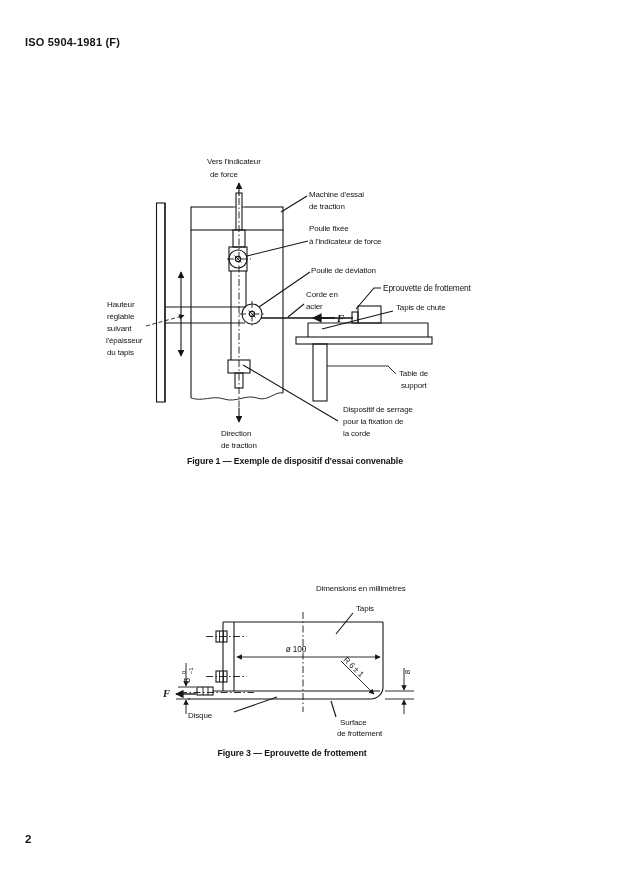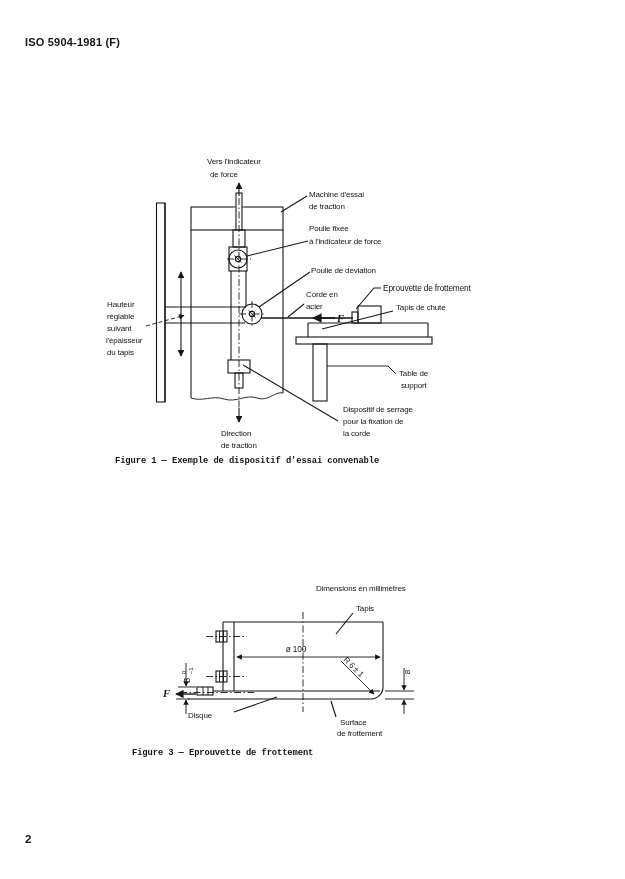--- a/index.html
+++ b/index.html
@@ -3,21 +3,21 @@
 <meta charset="utf-8">
 <style>
   html,body{margin:0;padding:0;background:#e8e8e8;}
   .page{
     position:relative;width:625px;height:879px;background:#ffffff;
     margin:0 auto;font-family:"Liberation Sans",sans-serif;color:#141414;
     overflow:hidden;
   }
   .hdr{position:absolute;left:25px;top:36px;font-size:11px;font-weight:bold;letter-spacing:.2px;}
   .pagenum{position:absolute;left:25px;top:833px;font-size:11.5px;font-weight:bold;}
-  .cap{position:absolute;font-size:8.8px;font-weight:bold;letter-spacing:-.1px;font-family:Liberation Mono, monospace;}
+  .cap{position:absolute;text-align:center;font-size:8.8px;font-weight:bold;letter-spacing:-.1px;}
   #cap1{left:115px;top:456px;width:360px;}
   #cap2{left:132px;top:748px;width:320px;}
   svg{position:absolute;overflow:visible;}
   svg text{font-family:"Liberation Sans",sans-serif;font-size:8px;fill:#141414;letter-spacing:-.15px;}
   svg .big{font-size:8.3px;}
   svg .ital{font-family:"Liberation Serif",serif;font-style:italic;font-size:10.5px;font-weight:bold;letter-spacing:0;}
   svg line,svg path,svg rect,svg circle,svg polyline{stroke:#161616;stroke-width:1.1;fill:none;}
   svg .thin{stroke-width:.9;}
   svg .cl{stroke-dasharray:7 2.5 1.5 2.5;stroke-width:.9;}
   svg .dash{stroke-dasharray:4 2.5;stroke-width:.9;}

